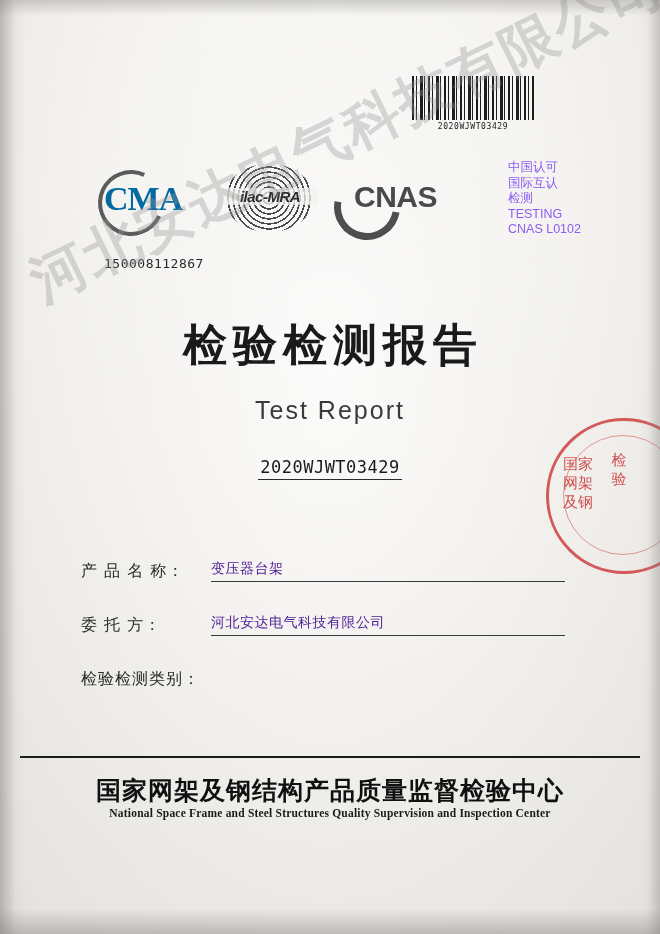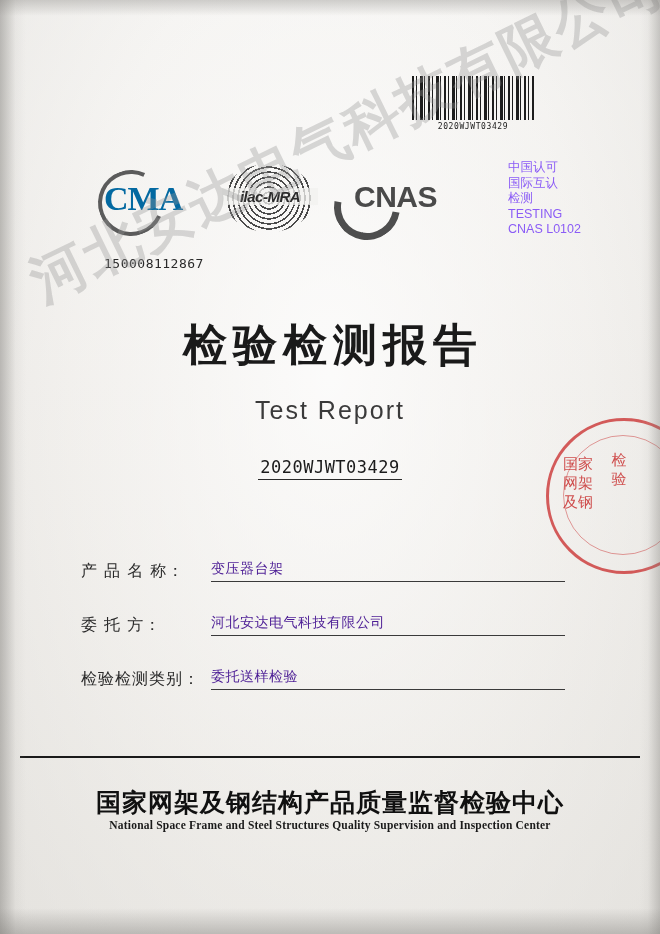--- a/index.html
+++ b/index.html
@@ -256,21 +256,21 @@
     position: absolute;
     left: 0; right: 0;
     top: 756px;
   }
   .footer-rule {
     width: 620px;
     margin: 0 auto;
     border-top: 2px solid #1a1a1a;
   }
   .footer-cn {
-    margin-top: 28px;
+    margin-top: 16px;
     text-align: center;
     font-family: "DejaVu Sans", "Liberation Sans", sans-serif;
     font-weight: bold;
     font-size: 25px;
     letter-spacing: 1px;
     color: #101010;
   }
   .footer-en {
     text-align: center;
     font-family: "Liberation Serif", serif;
@@ -385,21 +385,20 @@
     <div class="field-row">
       <div class="field-label">产 品 名 称：</div>
       <div class="field-value">变压器台架</div>
     </div>
     <div class="field-row">
       <div class="field-label">委 托 方：</div>
       <div class="field-value">河北安达电气科技有限公司</div>
     </div>
     <div class="field-row">
       <div class="field-label">检验检测类别：</div>
-      <div class="field-value">委托送样检验</div>
     </div>
   </div>
 
   <div class="seal">
     <div class="seal-inner"></div>
     <div class="seal-text">国家网架及钢</div>
     <div class="seal-text2">检验</div>
   </div>
 
   <div class="footer">

